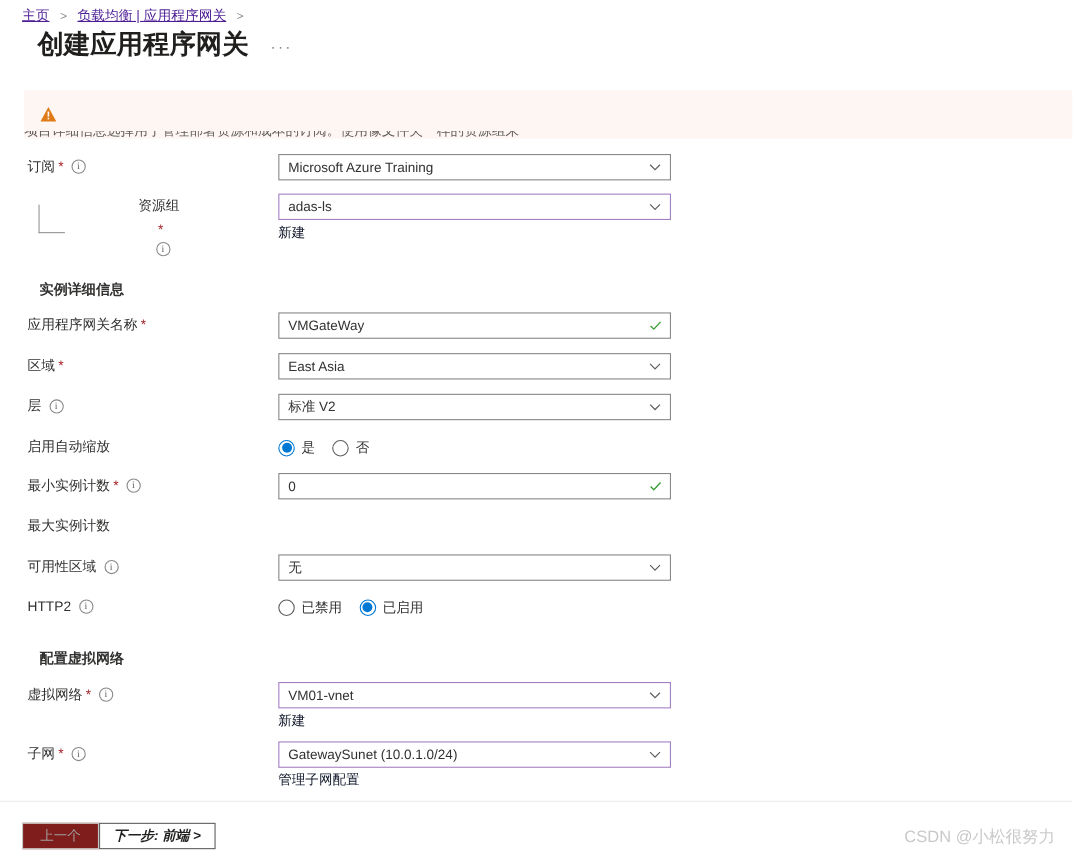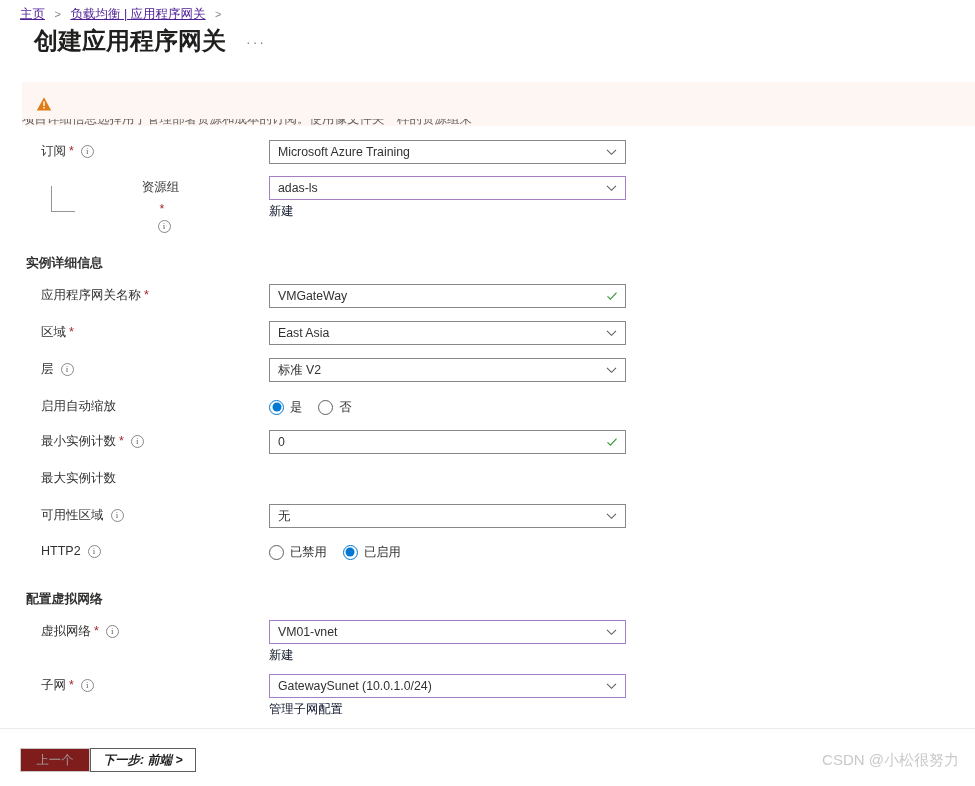--- a/index.html
+++ b/index.html
@@ -103,21 +103,20 @@
   .form {
     position: absolute;
     left: 0; top: 140px;
     width: 975px;
   }
   .row {
     position: relative;
     display: flex;
     align-items: flex-start;
     min-height: 26px;
-    margin-left: 16px;
   }
   .label-col {
     width: 232px;
     flex: 0 0 232px;
     padding-left: 25px;
     font-size: 12.5px;
     color: #323130;
     line-height: 22px;
     display: flex;
     align-items: center;
@@ -180,21 +179,21 @@
   .sublink {
     margin-top: 3px;
     font-size: 12.3px;
     color: #0f172a;
     cursor: pointer;
     display: inline-block;
   }
 
   
   .section-head {
-    padding-left: 26px;
+    padding-left: 36px;
     font-size: 12.8px;
     font-weight: bold;
     color: #323130;
     line-height: 18px;
   }
 
   
   .radio-group { display: flex; align-items: center; height: 24px; }
   .radio-item { display: flex; align-items: center; margin-right: 16px; cursor: pointer; }
   .radio-dot {

